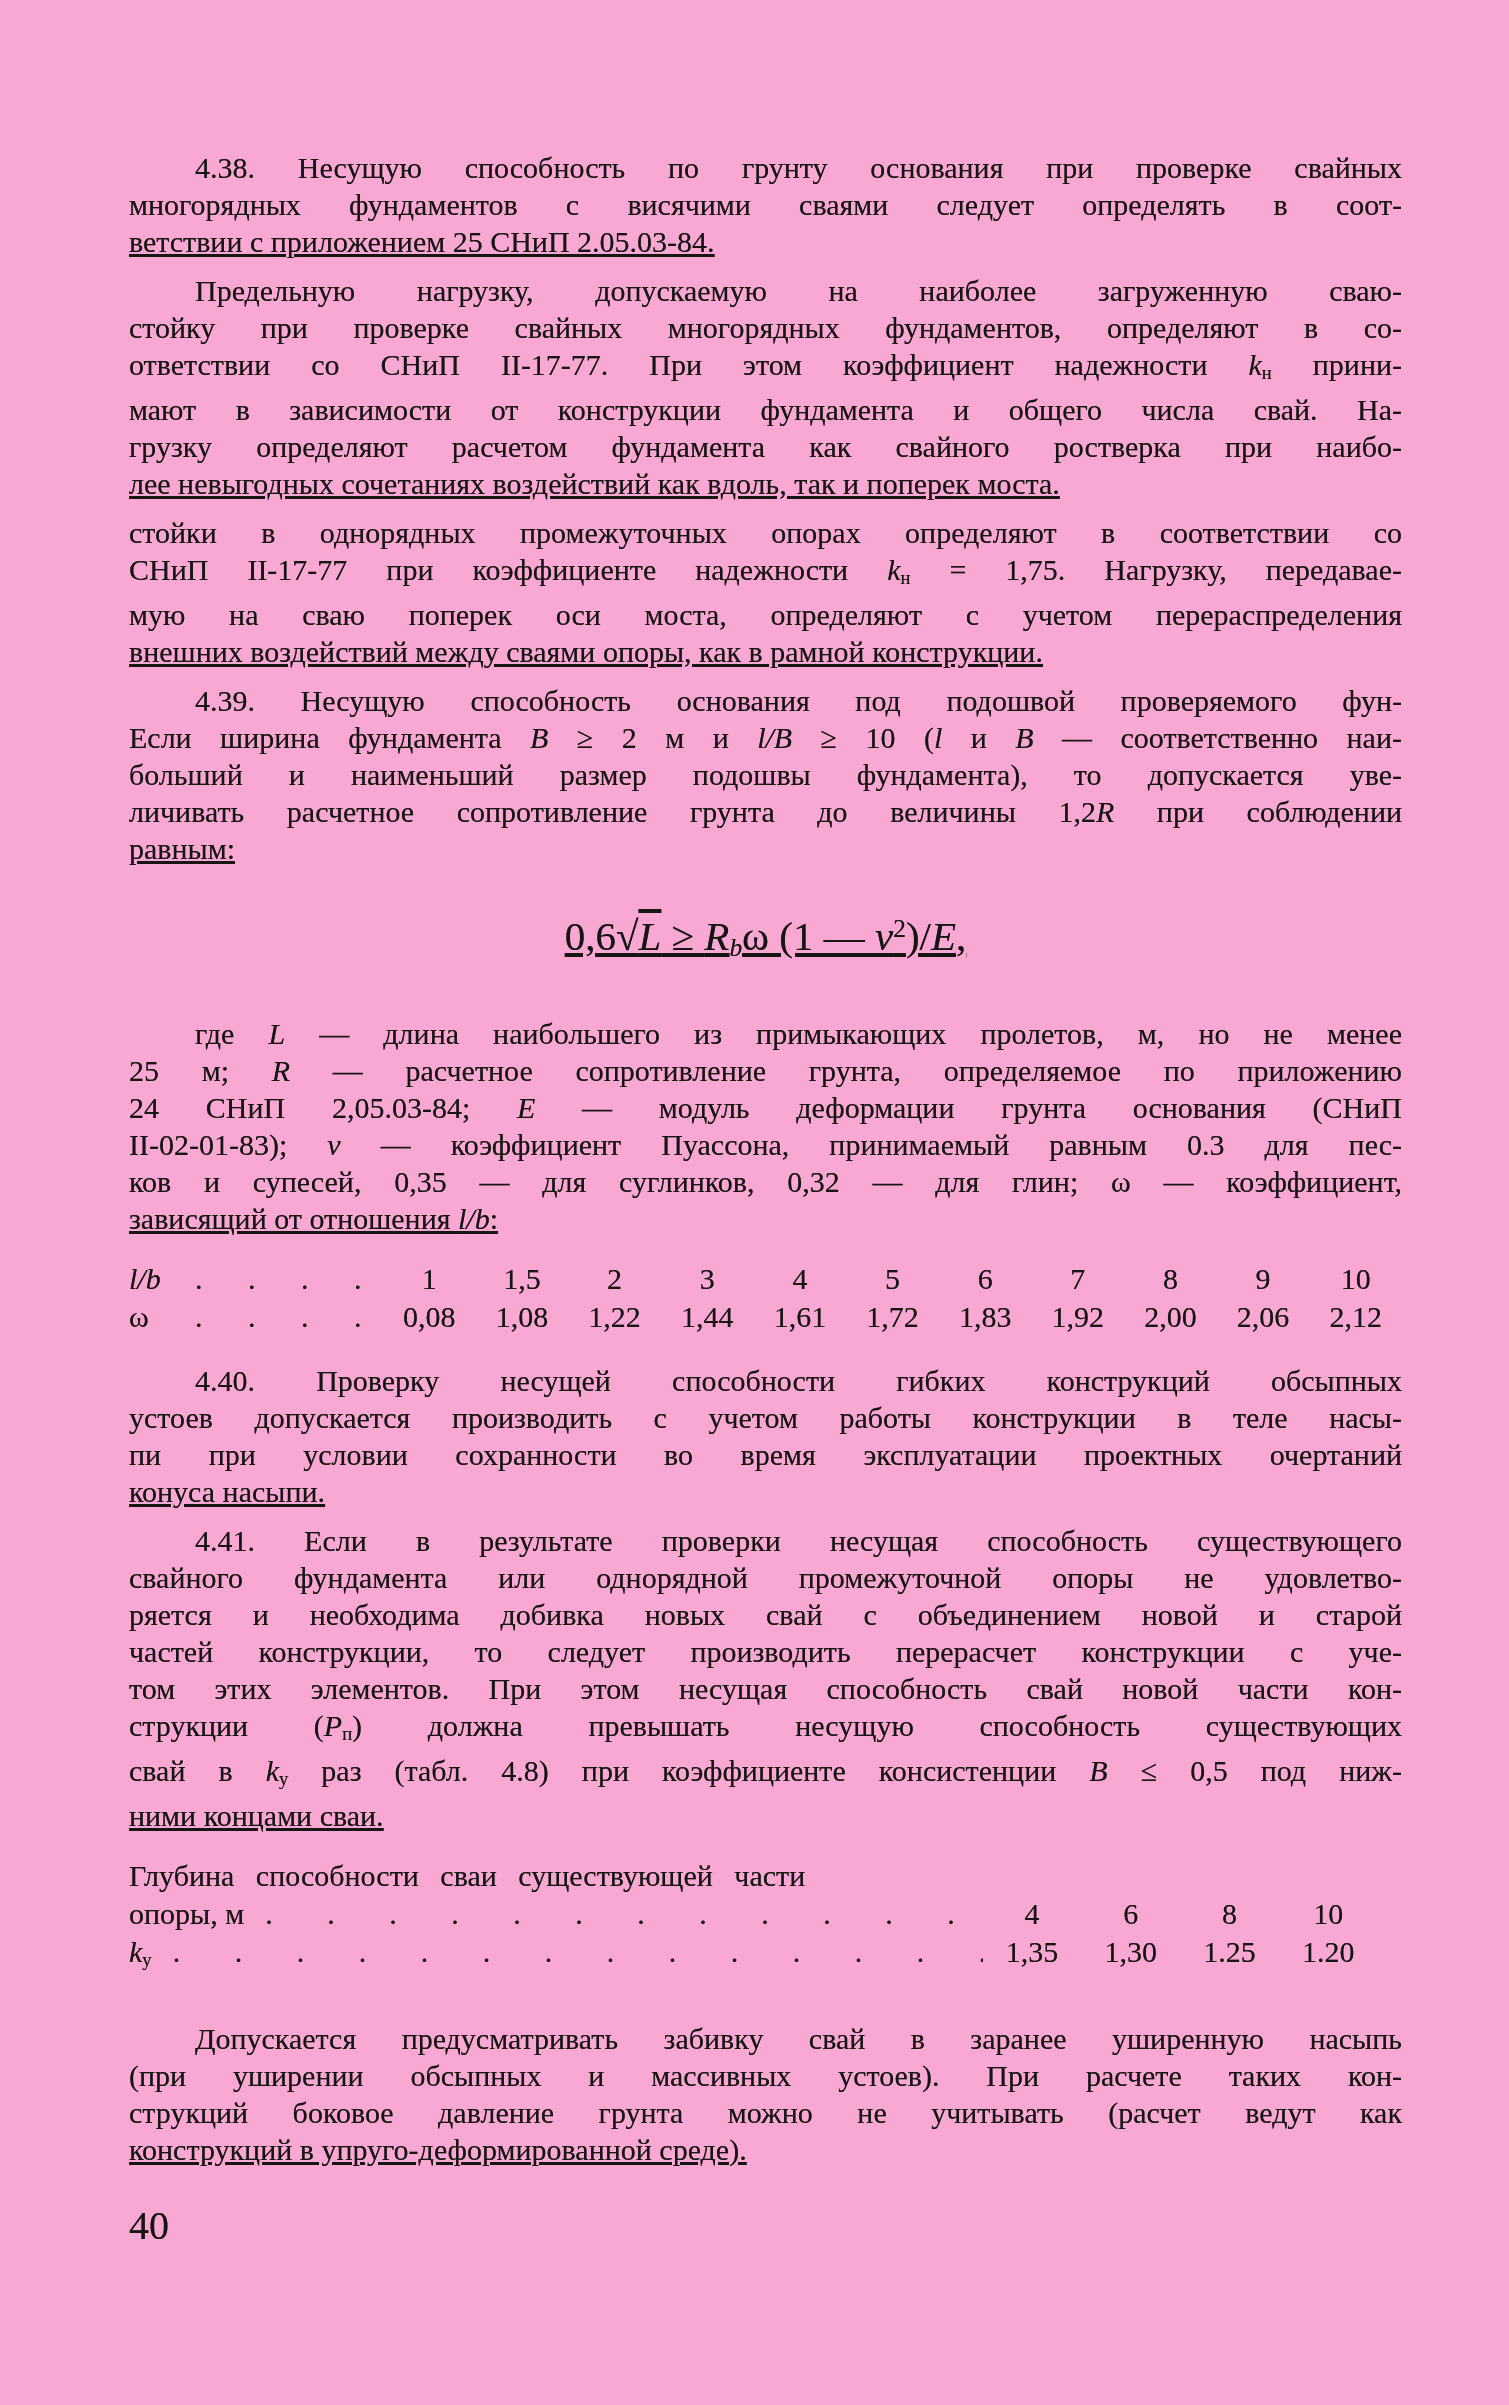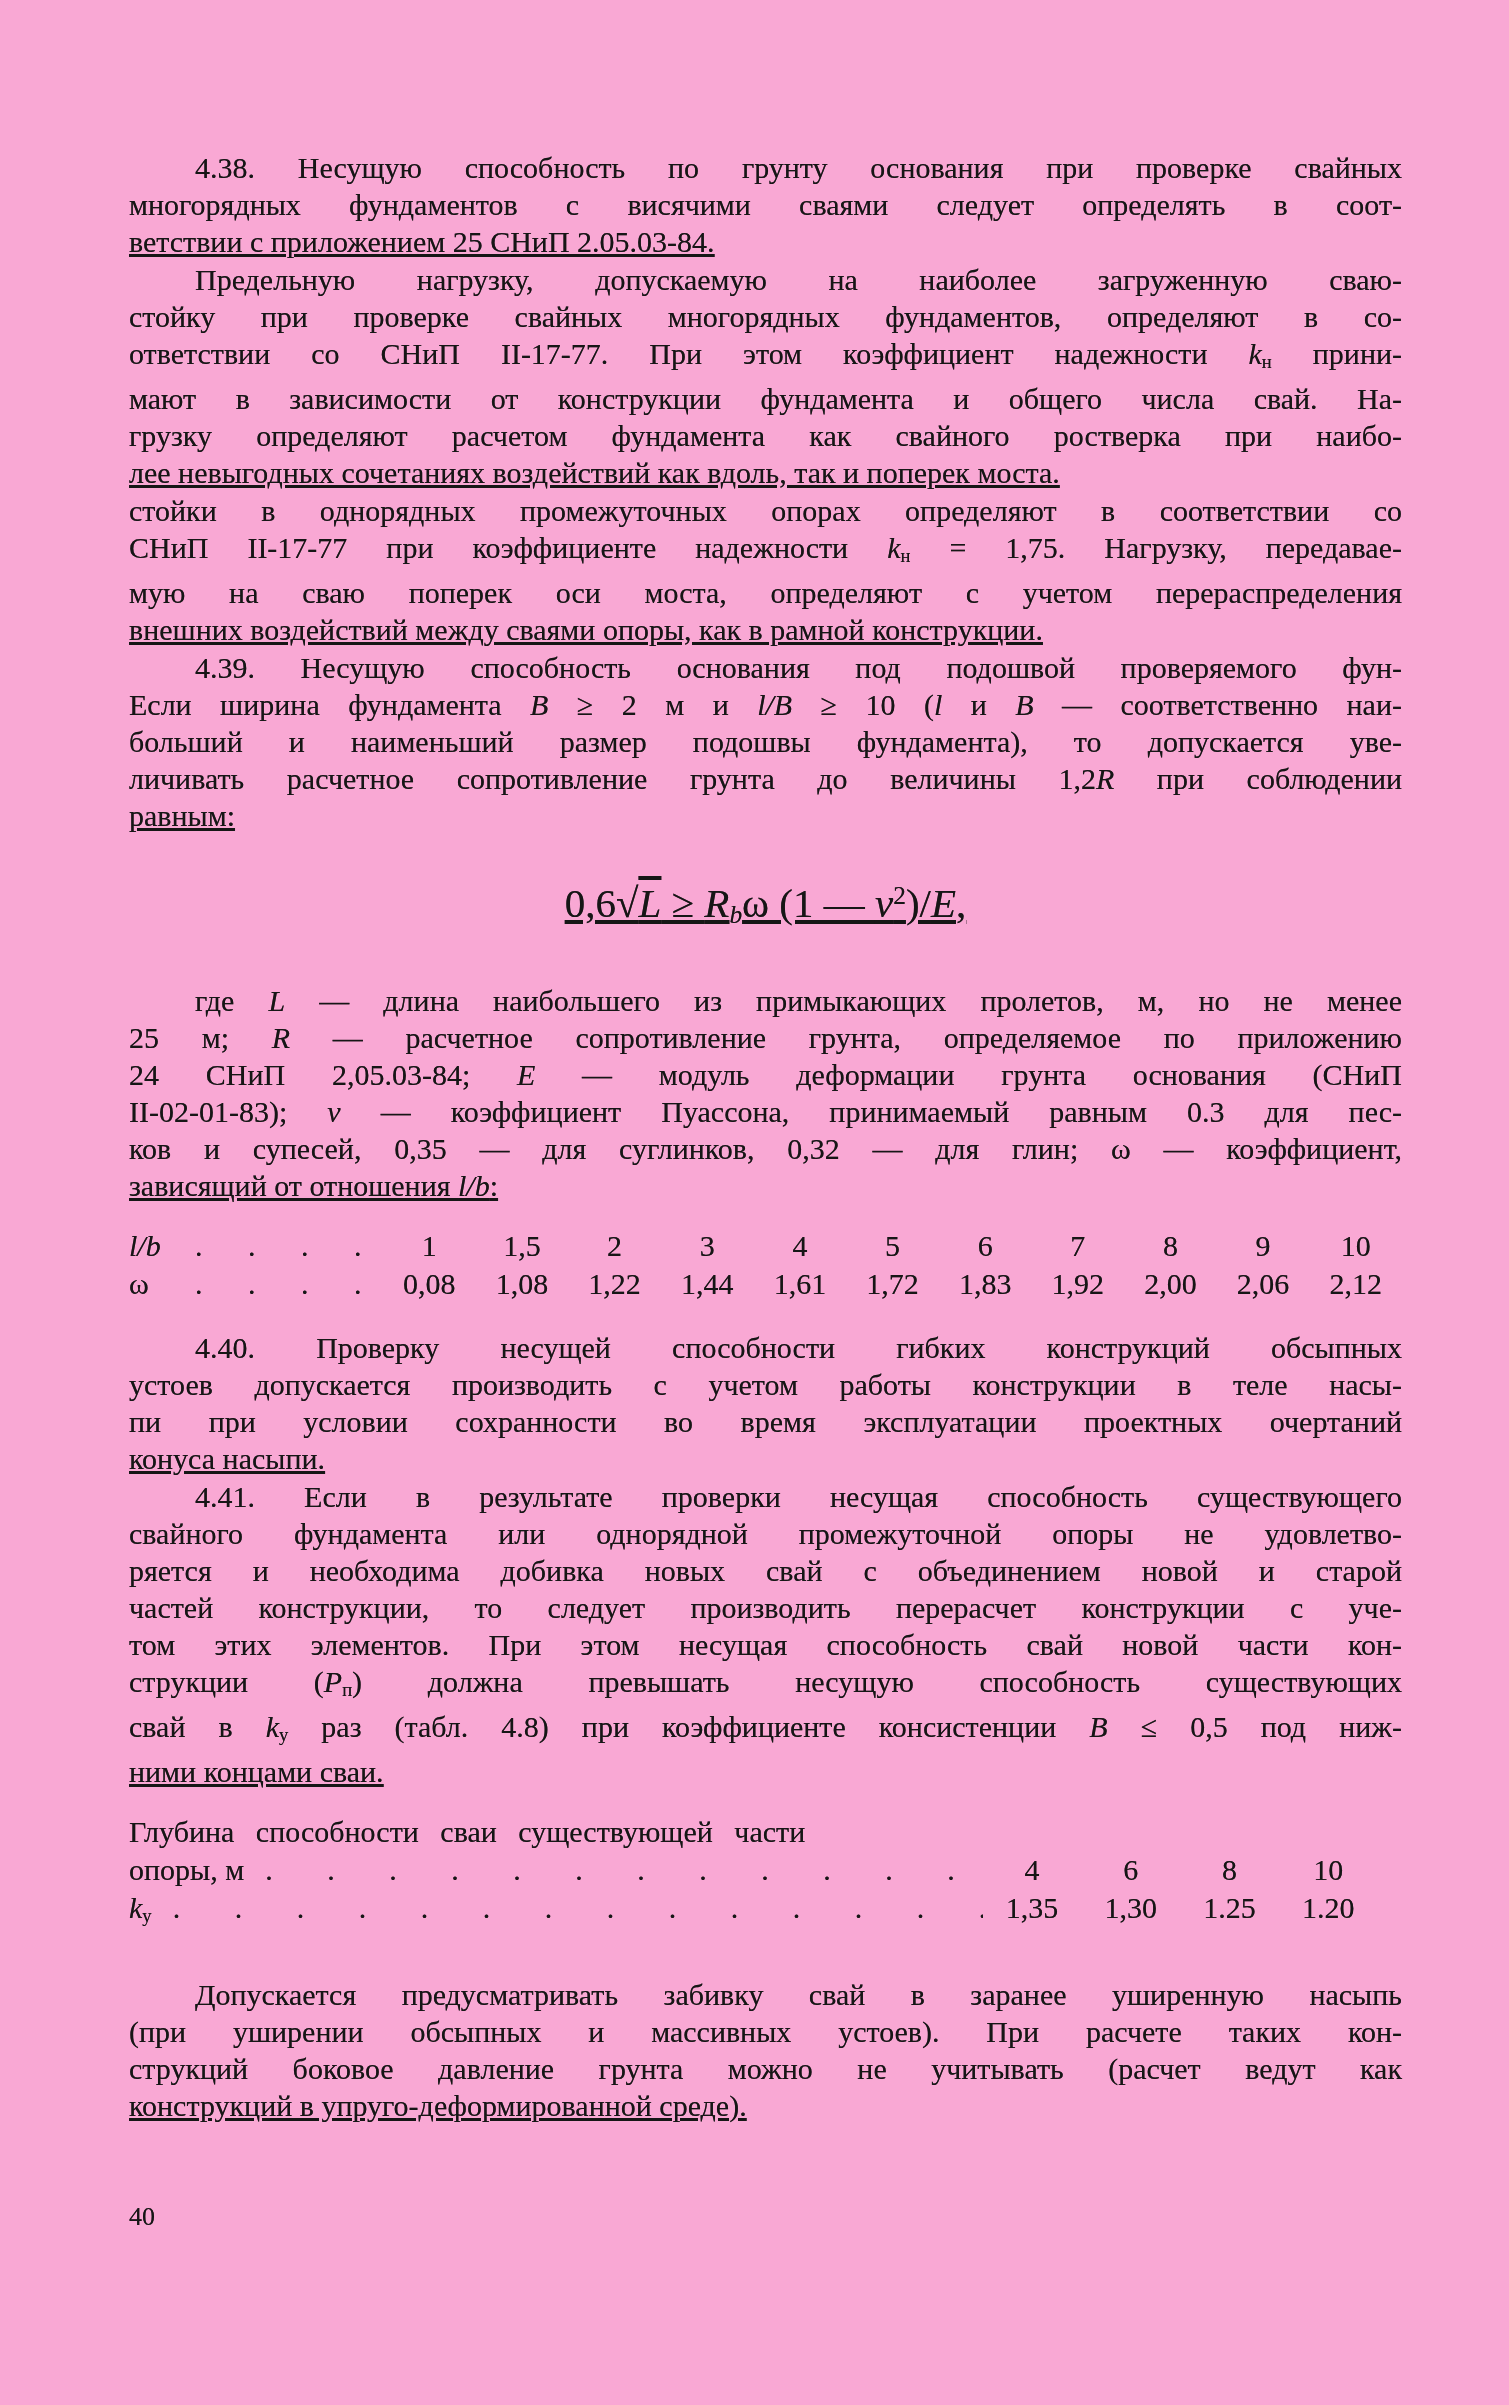--- a/index.html
+++ b/index.html
@@ -9,21 +9,21 @@
     background:#f9a8d4;
     font-family:"Liberation Serif","DejaVu Serif",serif;
     color:#161616;
     overflow:hidden;
     text-shadow:0 0 0.5px rgba(0,0,0,.6);
   }
   .content{
     position:absolute;left:129px;top:149px;width:1273px;
     font-size:30px;line-height:37px;
   }
-  .para{margin-top:1px;}
+  .para{margin-top:12px;}
   .para:first-child{margin-top:0;}
   .line{text-align:justify;text-align-last:justify;}
   .line.last{text-align:justify;text-align-last:left;text-decoration:underline;}
   .line.ind{text-indent:66px;}
   
   .s-i{font-style:italic;}
   .s-sub{font-size:.62em;vertical-align:-0.22em;}
   .s-isub{font-style:italic;font-size:.62em;vertical-align:-0.25em;}
   .s-sup{font-size:.62em;vertical-align:.5em;}
   .s-ovi{font-style:italic;text-decoration:overline;}
@@ -40,21 +40,21 @@
   
   .t2-head{word-spacing:14px;}
   .tbl2 .tlabel{flex:0 0 auto;}
   .tbl2 .tleader{flex:1 1 auto;word-spacing:47px;white-space:nowrap;overflow:hidden;padding-left:21px;}
   .tbl2 .tvals{flex:0 0 395px;display:flex;margin-right:24.5px;}
   
   .p440{margin-top:26px;}
   .p-final{margin-top:41px;}
   .pagenum{
     position:absolute;left:129px;top:2202px;
-    font-size:26px;font-family:"Liberation Serif","DejaVu Serif",serif;
+    font-size:40px;font-family:"Liberation Serif","DejaVu Serif",serif;
   }
 </style>
 </head>
 <body>
 
 <div class="page">
   <div class="content">
 
     <div class="para">
         <div class="line ind"><span>4.38. Несущую способность по грунту основания при проверке свайных</span></div>

